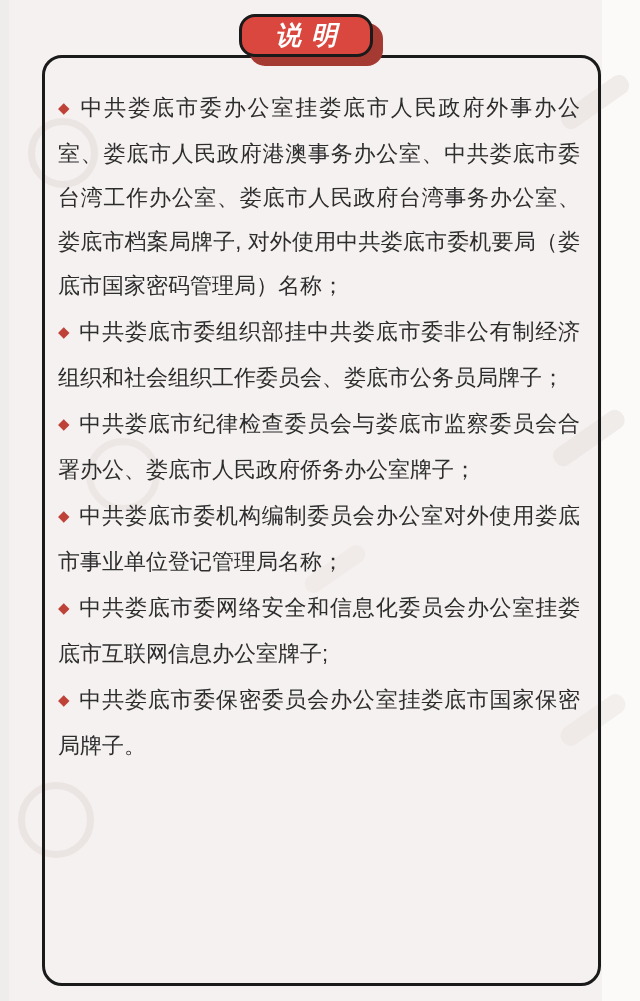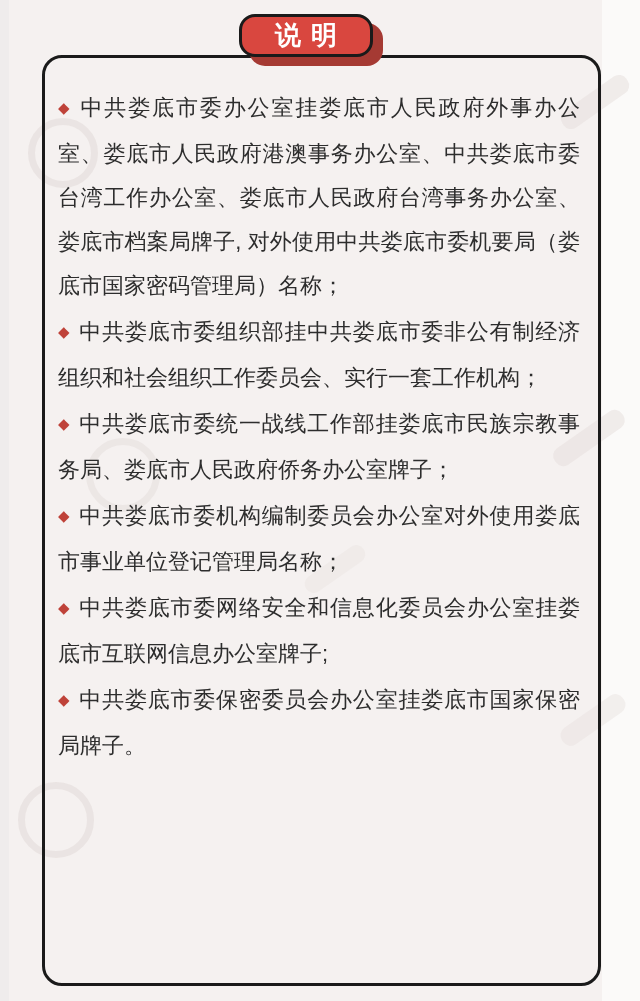--- a/index.html
+++ b/index.html
@@ -44,21 +44,21 @@
   
   .badge-wrap{position:absolute;left:239px;top:14px;width:134px;height:43px;z-index:3;}
   .badge-shadow{
     position:absolute;left:10px;top:9px;width:100%;height:100%;
     background:var(--badge-shadow);border-radius:16px;
   }
   .badge-pill{
     position:absolute;left:0;top:0;width:100%;height:100%;
     background:var(--badge-red);border:3px solid var(--outline);border-radius:16px;
     box-sizing:border-box;
-    display:flex;align-items:center;justify-content:center;
+    display:flex;align-items:center;justify-content:center;font-style:italic;
   }
   .badge-pill span{
     color:#ffffff;font-size:26px;font-weight:bold;
     letter-spacing:10px;padding-left:10px;
   }
 </style>
 </head>
 <body style="background: rgb(245, 241, 240);">
 
 <div class="stage">
@@ -71,24 +71,24 @@
   <div class="wm wm-blob wm4"></div>
   <div class="wm wm-blob wm5"></div>
   <div class="wm wm-blob wm6"></div>
   <div class="wm wm-blob wm7"></div>
 
   <div class="panel">
     <div class="content">
 
   <p class="bullet"><span class="diamond">◆</span><span class="bullet-text">中共娄底市委办公室挂娄底市人民政府外事办公室、娄底市人民政府港澳事务办公室、中共娄底市委台湾工作办公室、娄底市人民政府台湾事务办公室、娄底市档案局牌子, 对外使用中共娄底市委机要局（娄底市国家密码管理局）名称；</span></p>
 
-  <p class="bullet"><span class="diamond">◆</span><span class="bullet-text">中共娄底市委组织部挂中共娄底市委非公有制经济组织和社会组织工作委员会、实行一套工作机构；</span></p>
+  <p class="bullet"><span class="diamond">◆</span><span class="bullet-text">中共娄底市委组织部挂中共娄底市委非公有制经济组织和社会组织工作委员会、娄底市公务员局牌子；</span></p>
 
 
-  <p class="bullet"><span class="diamond">◆</span><span class="bullet-text">中共娄底市委统一战线工作部挂娄底市民族宗教事务局、娄底市人民政府侨务办公室牌子；</span></p>
+  <p class="bullet"><span class="diamond">◆</span><span class="bullet-text">中共娄底市纪律检查委员会与娄底市监察委员会合署办公、娄底市人民政府侨务办公室牌子；</span></p>
 
   <p class="bullet"><span class="diamond">◆</span><span class="bullet-text">中共娄底市委机构编制委员会办公室对外使用娄底市事业单位登记管理局名称；</span></p>
 
   <p class="bullet"><span class="diamond">◆</span><span class="bullet-text">中共娄底市委网络安全和信息化委员会办公室挂娄底市互联网信息办公室牌子;</span></p>
 
   <p class="bullet"><span class="diamond">◆</span><span class="bullet-text">中共娄底市委保密委员会办公室挂娄底市国家保密局牌子。</span></p>
 </div>
   </div>
 
   <div class="badge-wrap">

